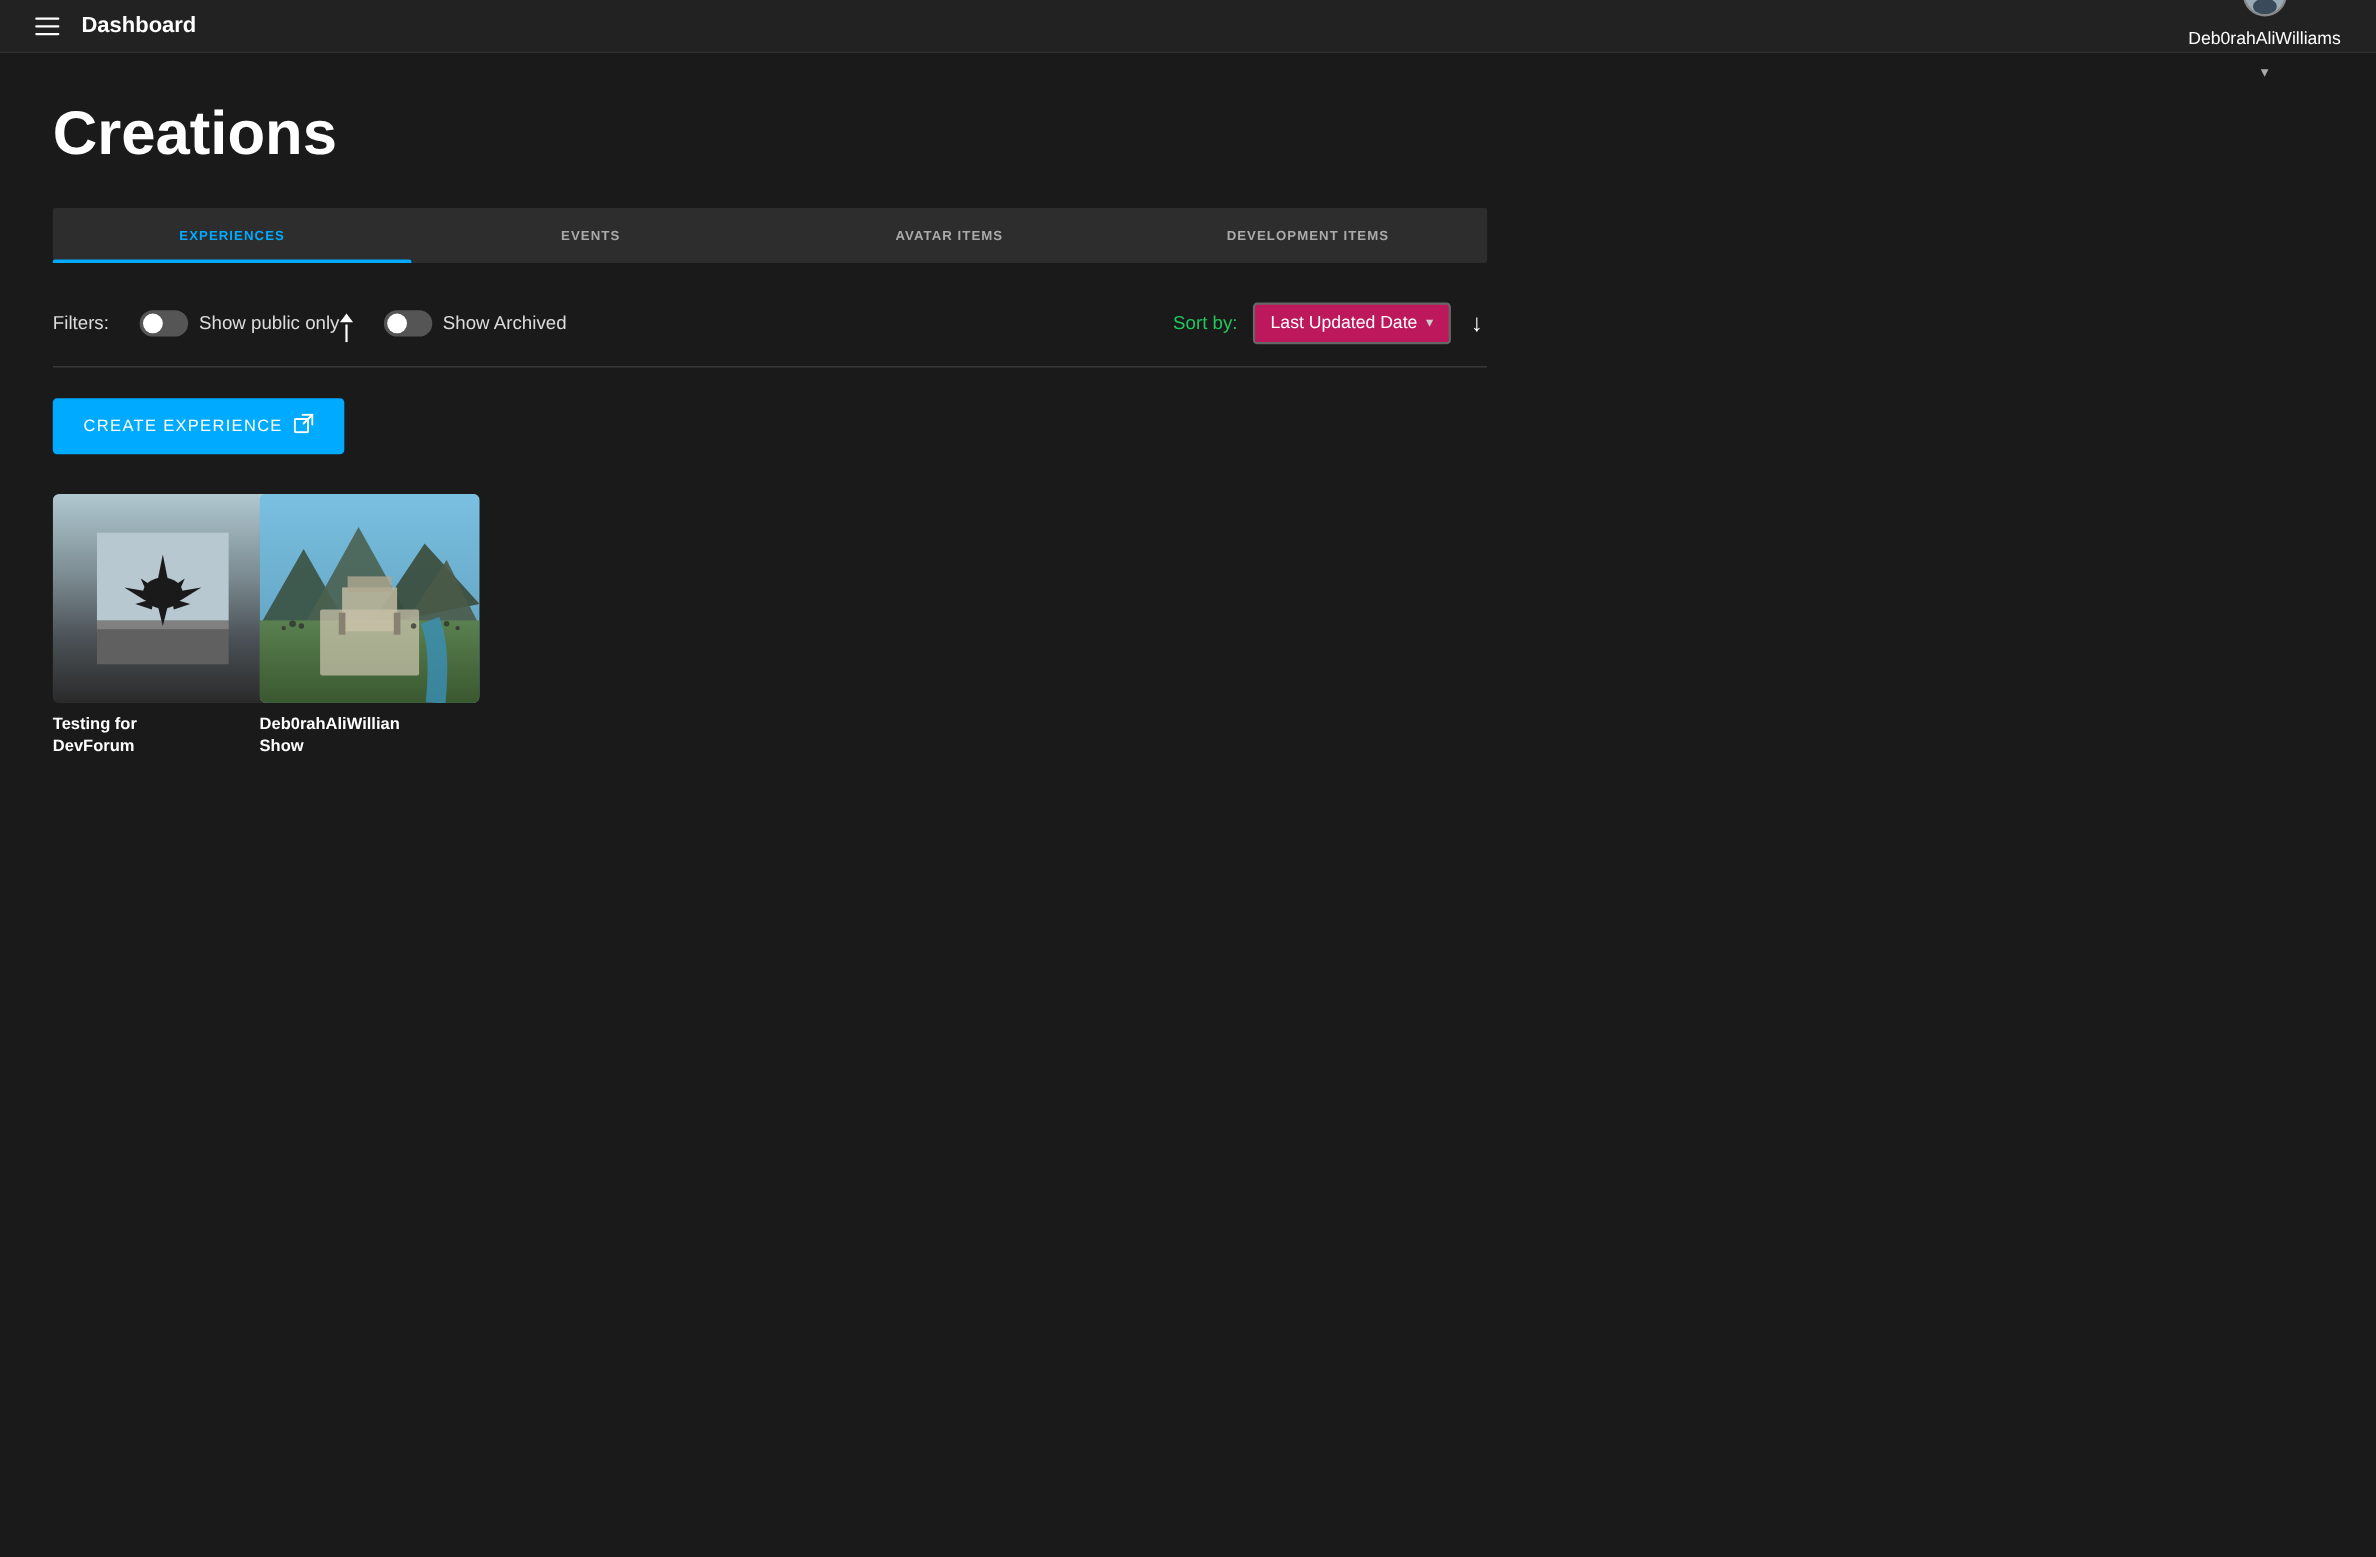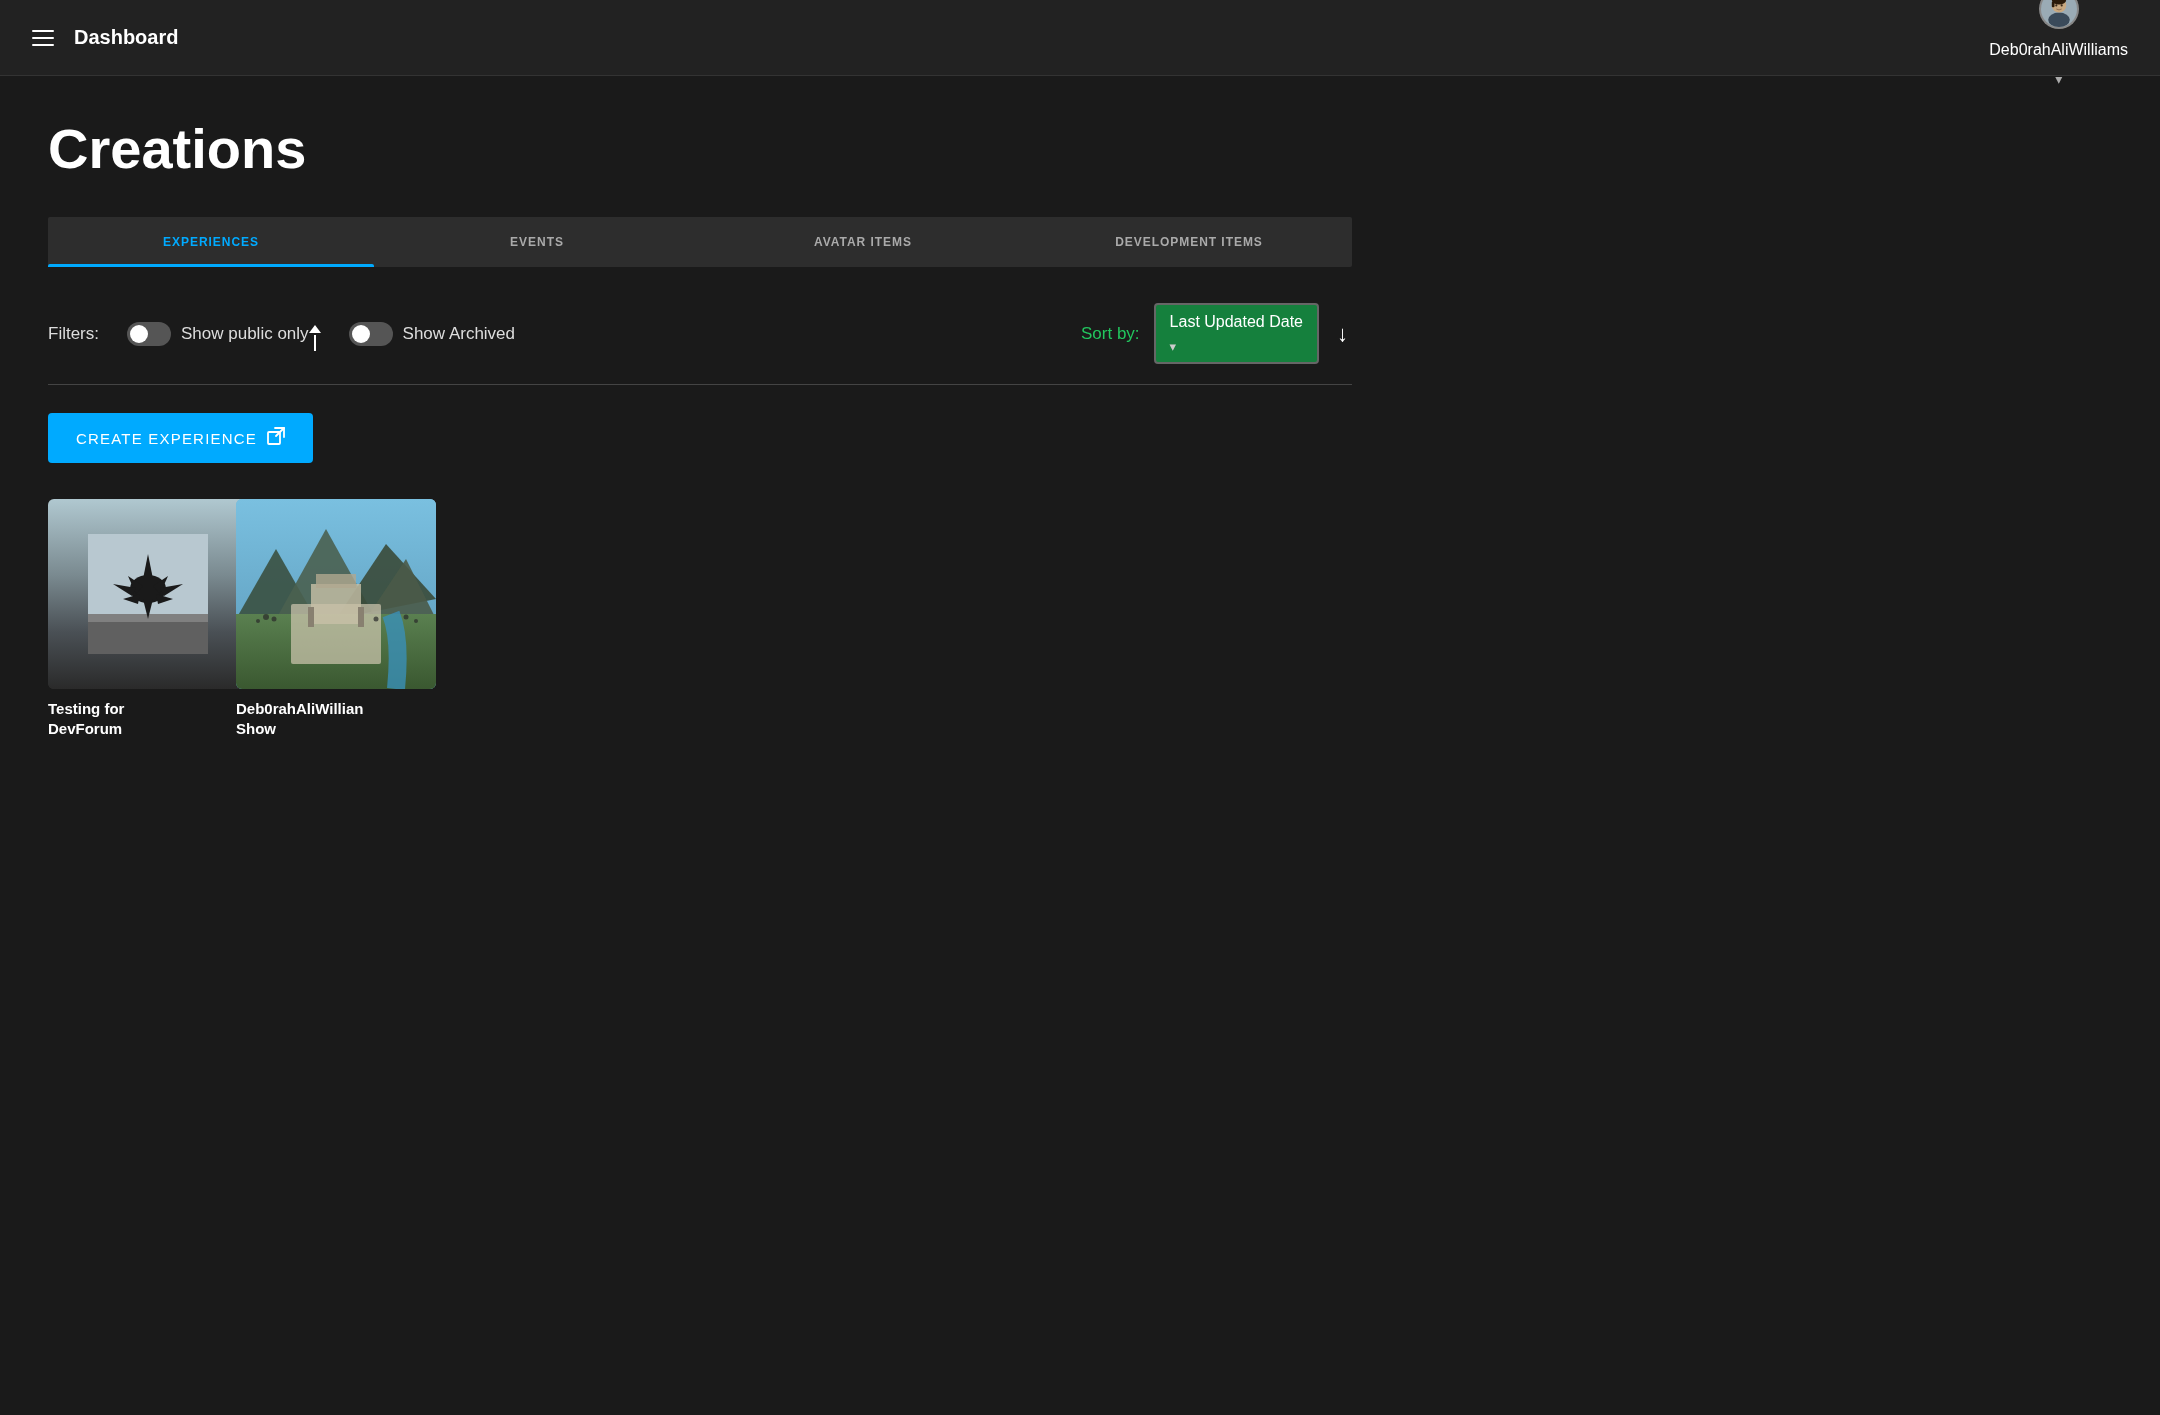--- a/index.html
+++ b/index.html
@@ -10,21 +10,21 @@
       min-height: 100vh;
     }
 
     
     .topnav {
       background: #222222;
       display: flex;
       align-items: center;
       justify-content: space-between;
       padding: 0 32px;
-      height: 76px;
+      height: 48px;
       border-bottom: 1px solid #333;
     }
     .topnav-left {
       display: flex;
       align-items: center;
       gap: 20px;
     }
     .hamburger {
       display: flex;
       flex-direction: column;
@@ -201,31 +201,30 @@
     .filters-right {
       display: flex;
       align-items: center;
       gap: 14px;
     }
     .sort-label {
       font-size: 17px;
       color: #22c55e;
     }
     .sort-select {
-      background: #15803d;
+      background: #be185d;
       color: #fff;
       border: 2px solid #666;
       border-radius: 4px;
       padding: 8px 14px;
       font-size: 16px;
       cursor: pointer;
       display: flex;
       align-items: flex-start;
       gap: 8px;
-      flex-direction: column;
     }
     .sort-select-text {
       font-size: 16px;
     }
     .sort-chevron {
       font-size: 13px;
       color: #ccc;
     }
     .sort-direction-btn {
       background: none;

